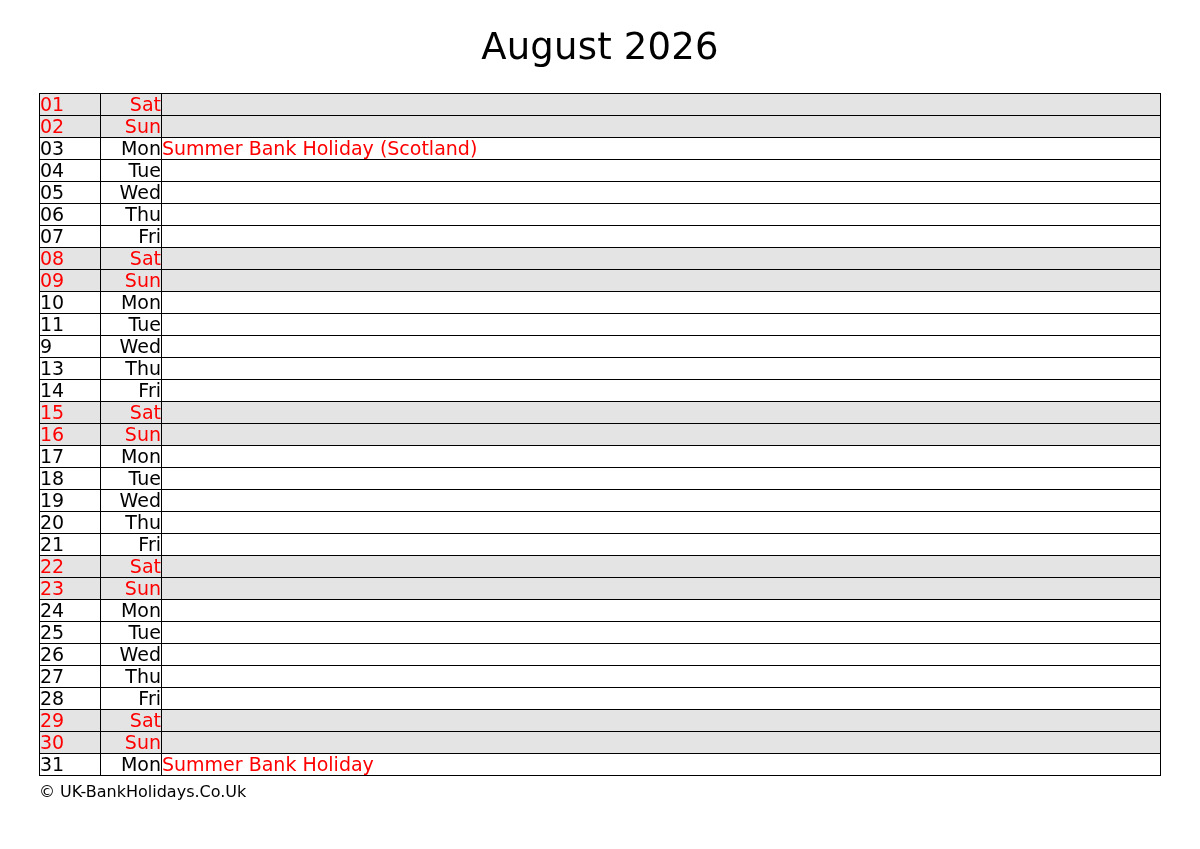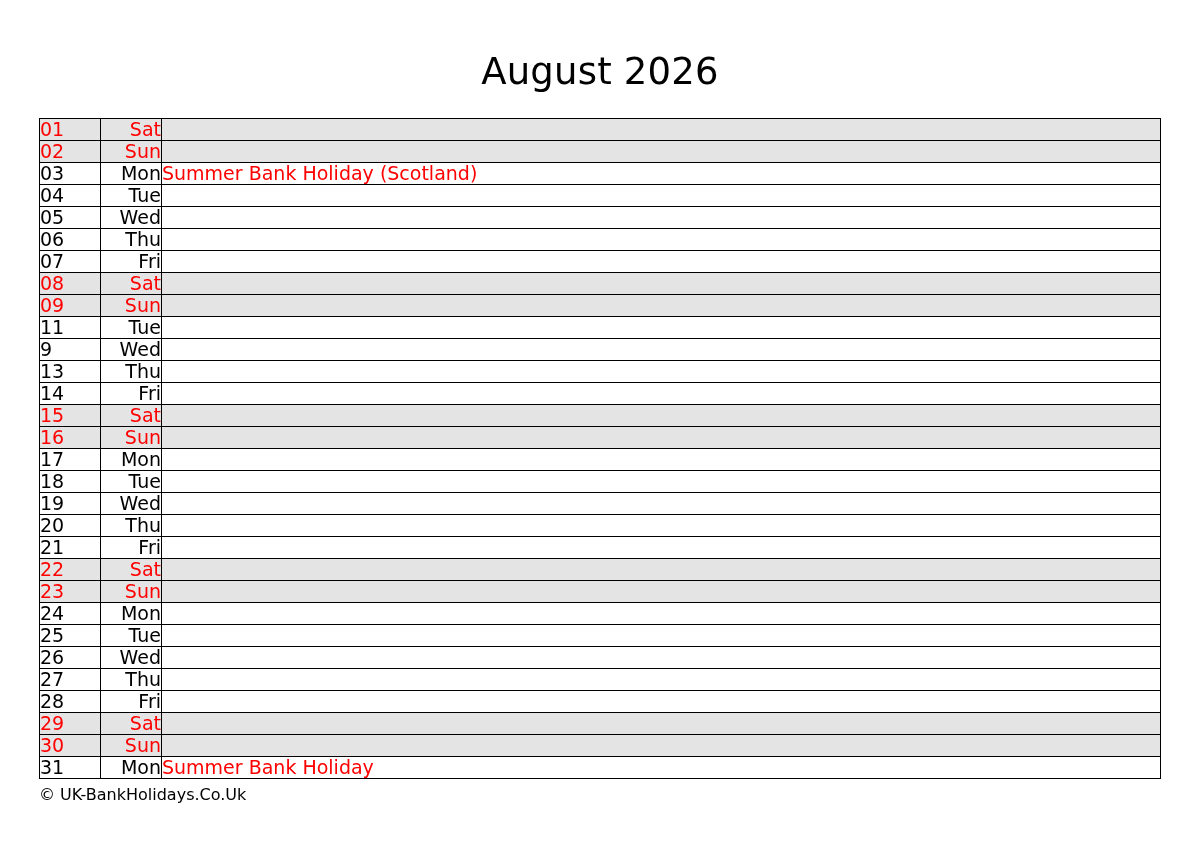--- a/index.html
+++ b/index.html
@@ -19,21 +19,21 @@
     height: 849px;
     position: relative;
     box-sizing: border-box;
   }
   .title {
     text-align: center;
     font-size: 37px;
     font-weight: normal;
     line-height: 1;
     margin: 0;
-    padding-top: 53px;
+    padding-top: 28px;
     letter-spacing: 0.2px;
   }
   .cal-wrap {
     margin: 0 auto;
     padding-top: 28px;
     width: 1122px;
   }
   table.calendar {
     border-collapse: collapse;
     width: 1122px;
@@ -128,20 +128,25 @@
             <td class="c-day">08</td>
             <td class="c-dow">Sat</td>
             <td class="c-note"><span class="note-text"></span></td>
           </tr>
           <tr class="weekend">
             <td class="c-day">09</td>
             <td class="c-dow">Sun</td>
             <td class="c-note"><span class="note-text"></span></td>
           </tr>
           <tr class="weekday">
+            <td class="c-day">10</td>
+            <td class="c-dow">Mon</td>
+            <td class="c-note"><span class="note-text"></span></td>
+          </tr>
+          <tr class="weekday">
             <td class="c-day">11</td>
             <td class="c-dow">Tue</td>
             <td class="c-note"><span class="note-text"></span></td>
           </tr>
           <tr class="weekday">
             <td class="c-day">9</td>
             <td class="c-dow">Wed</td>
             <td class="c-note"><span class="note-text"></span></td>
           </tr>
           <tr class="weekday">

